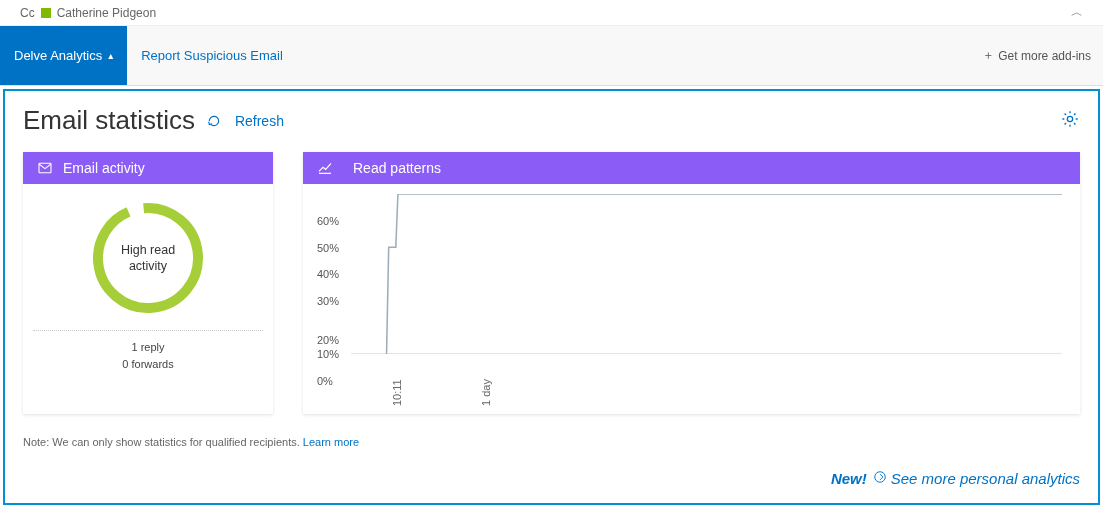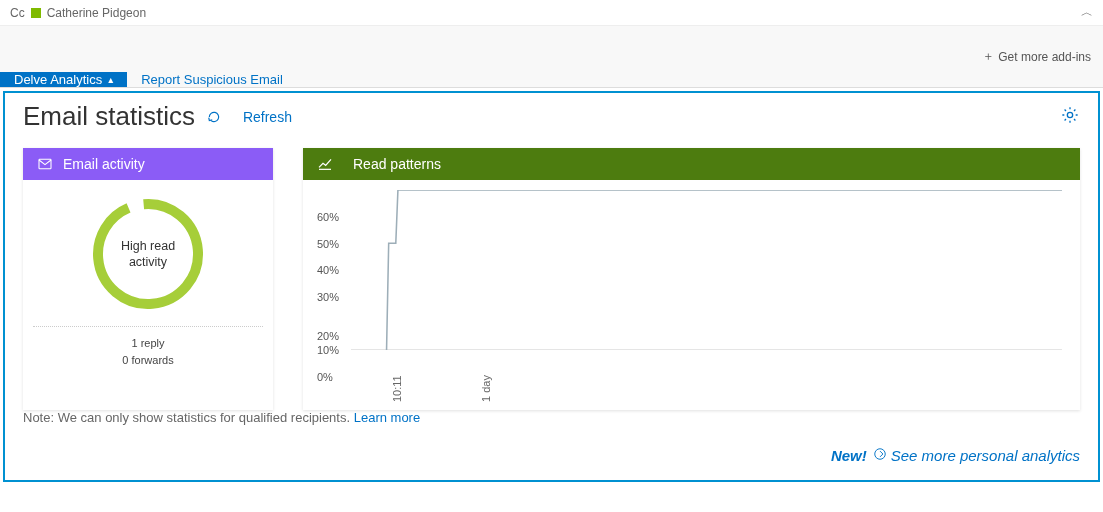--- a/index.html
+++ b/index.html
@@ -6,76 +6,75 @@
     body {
       font-family: "Segoe UI", Arial, sans-serif;
       font-size: 13px;
       color: #333;
       background: #fff;
       width: 1103px;
     }
     .topbar {
       display: flex;
       align-items: center;
-      padding: 4px 10px;
+      padding: 4px 20px;
       border-bottom: 1px solid #eee;
       font-size: 12px;
       color: #666;
     }
     .topbar .cc { margin-right: 6px; }
     .topbar .presence {
       width: 10px; height: 10px; background: #7fba00; margin-right: 6px;
     }
     .topbar .caret {
       margin-left: auto; cursor: pointer; color: #666; font-size: 12px;
     }
     .tabbar {
       display: flex;
       align-items: stretch;
       border-bottom: 1px solid #ddd;
       background: #f8f8f8;
     }
     .tab {
-      padding: 0 14px;
+      padding: 22px 14px;
       font-size: 13px;
       color: #0072c6;
       cursor: pointer;
       display: flex;
       align-items: center;
       gap: 6px;
-      margin-top: 46px;
     }
     .tab.active {
       background: #0072c6;
       color: #fff;
     }
     .tab .updown { font-size: 10px; }
     .tabbar .spacer { flex: 1; }
     .tabbar .addins {
       display: flex; align-items: center; gap: 4px;
       padding: 6px 12px; color: #555; font-size: 12px; cursor: pointer;
     }
     .panel {
       margin: 3px 3px 3px 3px;
       border: 2px solid #0091d1;
-      padding: 8px 18px 16px 18px;
+      padding: 14px 18px 16px 18px;
       background: #fff;
     }
     .panel-header {
       display: flex;
       align-items: center;
       gap: 12px;
     }
     .panel-header h1 {
       font-weight: 300;
       font-size: 26px;
       color: #333;
     }
     .refresh {
-      display: flex; align-items: center; gap: 22px;
+      display: flex; align-items: center; gap: 14px;
       color: #0072c6; font-size: 14px; cursor: pointer;
     }
     .refresh svg { width: 14px; height: 14px; stroke: #0072c6; fill: none; }
     .gear {
       margin-left: auto; cursor: pointer; color: #0072c6;
     }
     .gear svg { width: 20px; height: 20px; stroke: #0072c6; fill: none; }
     .cards {
       display: flex;
       gap: 30px;
@@ -88,21 +87,21 @@
     }
     .card-header {
       display: flex; align-items: center; gap: 10px;
       color: #fff; padding: 8px 14px;
       font-size: 14px;
     }
     .card-header svg { width: 16px; height: 16px; stroke: #fff; fill: none; }
     .card.activity { width: 250px; }
     .card.activity .card-header { background: #8b5cf6; }
     .card.patterns { flex: 1; }
-    .card.patterns .card-header { background: #4d7c0f; gap: 20px; }
+    .card.patterns .card-header { background: #8b5cf6; gap: 20px; }
     .activity-body {
       padding: 14px 10px 10px 10px;
       text-align: center;
     }
     .donut {
       position: relative;
       width: 120px; height: 120px; margin: 0 auto;
     }
     .donut svg { transform: rotate(-95deg); }
     .donut-label {
@@ -135,21 +134,22 @@
       font-size: 11px; color: #666;
     }
     .xlabel {
       position: absolute;
       transform-origin: top left;
       transform: translateX(-6px) rotate(-90deg);
       white-space: nowrap;
     }
     .ticks line { stroke: #ccc; stroke-width: 1; }
     .note {
-      font-size: 13px;
+      margin-top: 22px;
+      font-size: 11px;
       color: #666;
     }
     .note a { color: #0072c6; cursor: pointer; text-decoration: none; }
     .footer {
       margin-top: 22px;
       display: flex;
       align-items: center;
     }
     .feedback-btn {
       background: #0072c6; color: #fff; border: none;

